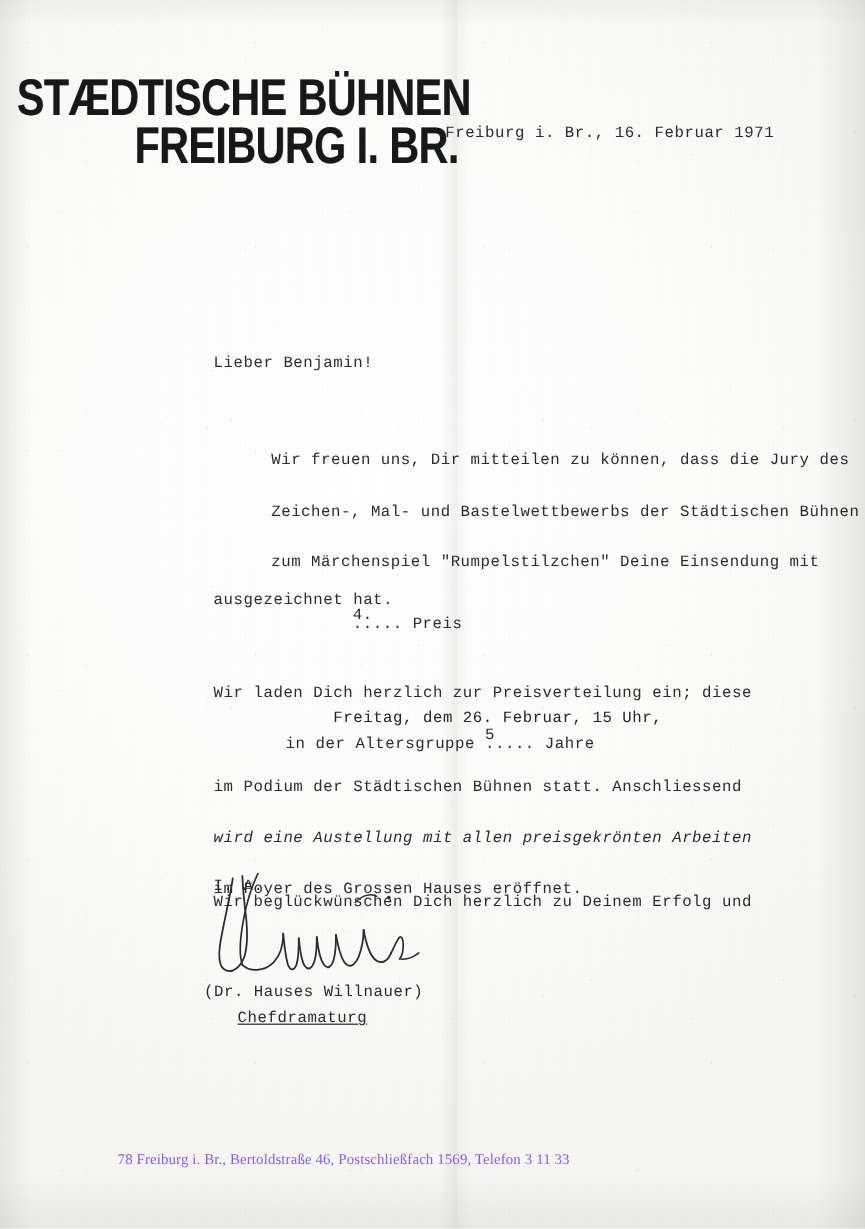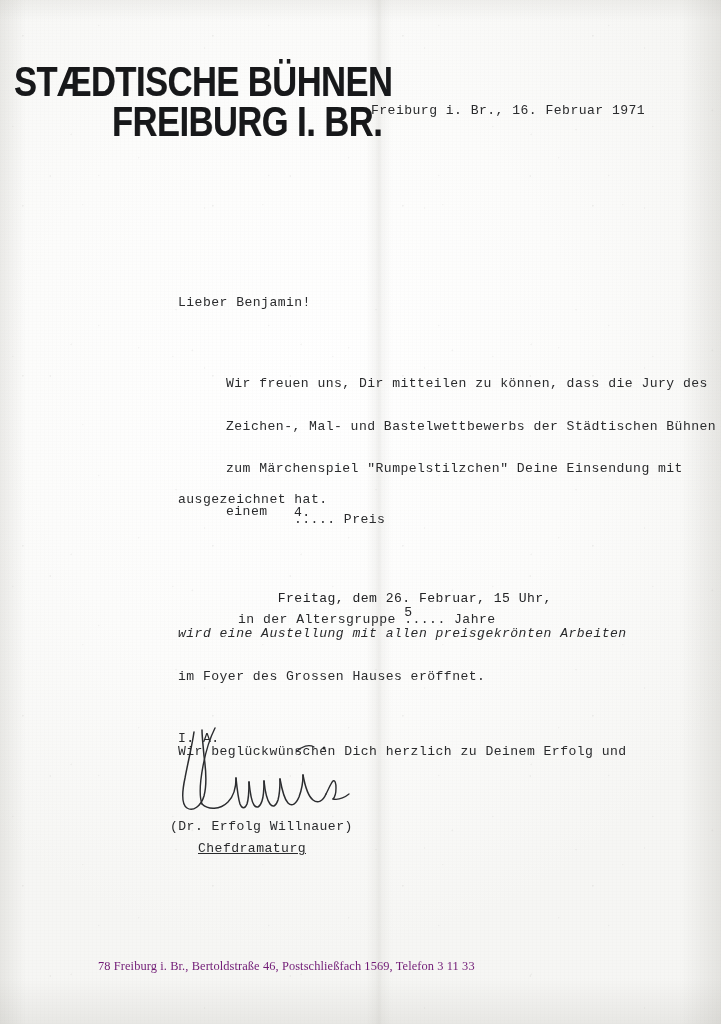--- a/index.html
+++ b/index.html
@@ -148,21 +148,21 @@
   }
 
   
   .footer {
     position: absolute;
     left: 98px;
     top: 959px;
     font-family: "Liberation Serif", "DejaVu Serif", serif;
     font-size: 12.4px;
     letter-spacing: 0.1px;
-    color: #701a75;
+    color: #8b5cf6;
     white-space: pre;
   }
 </style>
 </head>
 <body>
 
 <div class="page">
 
   <div class="paper-base"></div>
   <div class="paper-grain"></div>
@@ -178,38 +178,39 @@
     </div>
 
     <div class="tw date-line">Freiburg i. Br., 16. Februar 1971</div>
 
     <div class="tw salutation">Lieber Benjamin!</div>
 
     <div class="tw para-1">
       <span style="display: block;">Wir freuen uns, Dir mitteilen zu können, dass die Jury des</span>
 <span style="display: block;">Zeichen-, Mal- und Bastelwettbewerbs der Städtischen Bühnen</span>
 <span style="display: block;">zum Märchenspiel "Rumpelstilzchen" Deine Einsendung mit</span>
-<span style="display: block;">einem</span>
     </div>
 
     <div class="tw fill-block">
       <span class="fillrow indent-preis"><span class="fillnum">4.</span><span>.....</span><span> </span><span>Preis</span></span>
       <span class="fillrow indent-alter"><span>in der Altersgruppe</span><span> </span><span class="fillnum">5</span><span>.....</span><span> </span><span>Jahre</span></span>
     </div>
 
     <div class="tw para-2">ausgezeichnet hat.</div>
 
     <div class="tw para-3">
+      <span style="display: block;">Wir laden Dich herzlich zur Preisverteilung ein; diese</span>
     </div>
 
     <div class="tw event-line strong">
       <span>      </span><span>Freitag, dem 26. Februar, 15 Uhr,</span>
     </div>
 
     <div class="tw para-4">
+      <span style="display: block;">im Podium der Städtischen Bühnen statt. Anschliessend</span>
 <span style="display: block; font-style: italic;">wird eine Austellung mit allen preisgekrönten Arbeiten</span>
 <span style="display: block;">im Foyer des Grossen Hauses eröffnet.</span>
     </div>
 
     <div class="tw para-5">
       <span style="display: block; margin-top: 18px;">Wir beglückwünschen Dich herzlich zu Deinem Erfolg und</span>
     </div>
 
     <div class="tw ia-line">I. A.</div>
 
@@ -223,19 +224,19 @@
         <path d="M96,55 C97,65 99,74 102,78 C105,82 108,80 110,74 C112,67 112,59 112,53" stroke-width="1.5"></path>
         <path d="M112,53 C114,64 116,73 120,77 C124,81 128,78 131,71 C134,63 135,55 135,49" stroke-width="1.5"></path>
         <path d="M135,49 C137,60 140,70 145,74 C150,78 155,75 158,68" stroke-width="1.5"></path>
         <path d="M158,68 C161,62 163,57 165,55 C167,54 168,57 168,62 C168,67 167,71 165,73" stroke-width="1.4"></path>
         <path d="M165,73 C170,74 176,72 181,68" stroke-width="1.3"></path>
         <path d="M128,26 C134,20 141,18 146,21" stroke-width="1.2"></path>
         <circle cx="156" cy="22" r="1.5" fill="#2b2c2f" stroke="none"></circle>
       </g>
     </svg>
 
-    <div class="tw signame">(Dr. Erfolg Willnauer)</div>
+    <div class="tw signame">(Dr. Hauses Willnauer)</div>
     <div class="tw sigtitle">Chefdramaturg</div>
 
     <div class="footer">78 Freiburg i. Br., Bertoldstraße 46, Postschließfach 1569, Telefon 3 11 33</div>
 
   </div>
 </div>
 
 </body></html>

